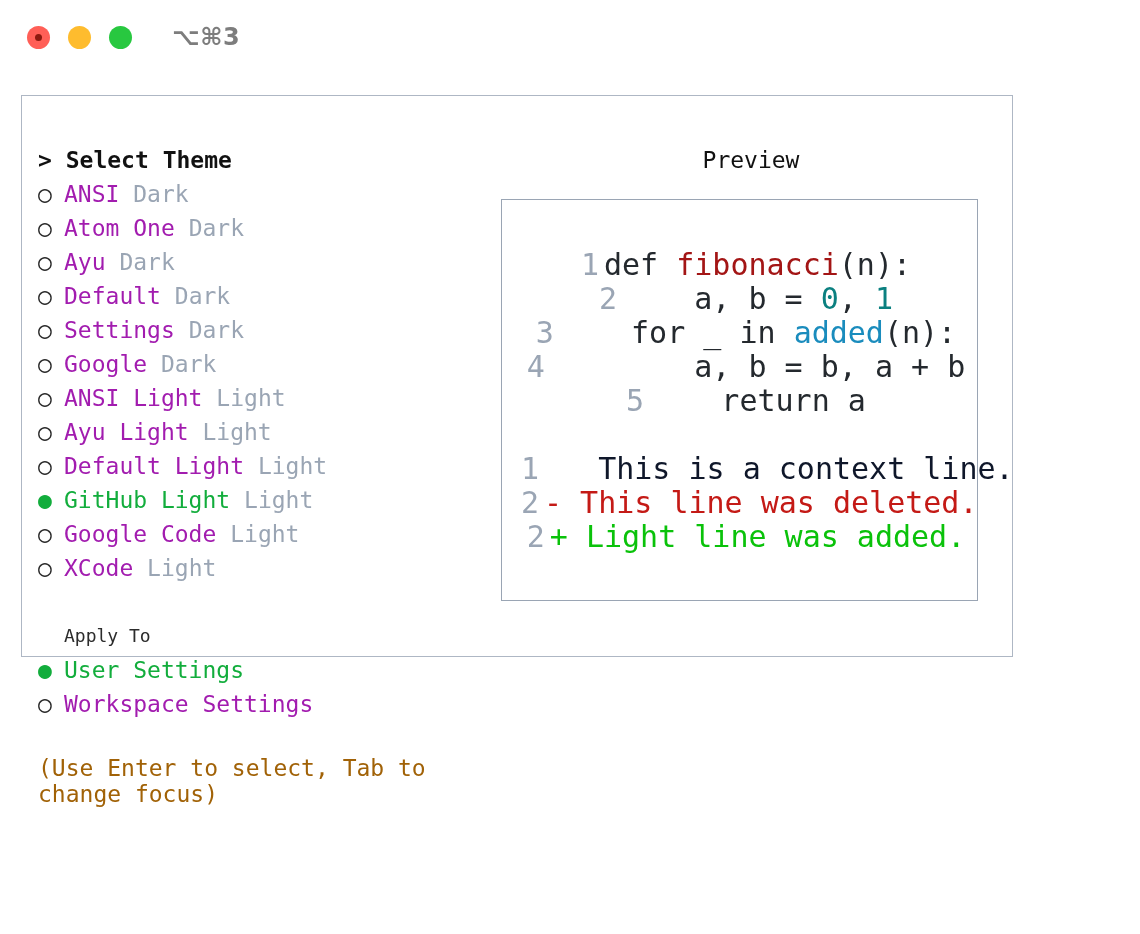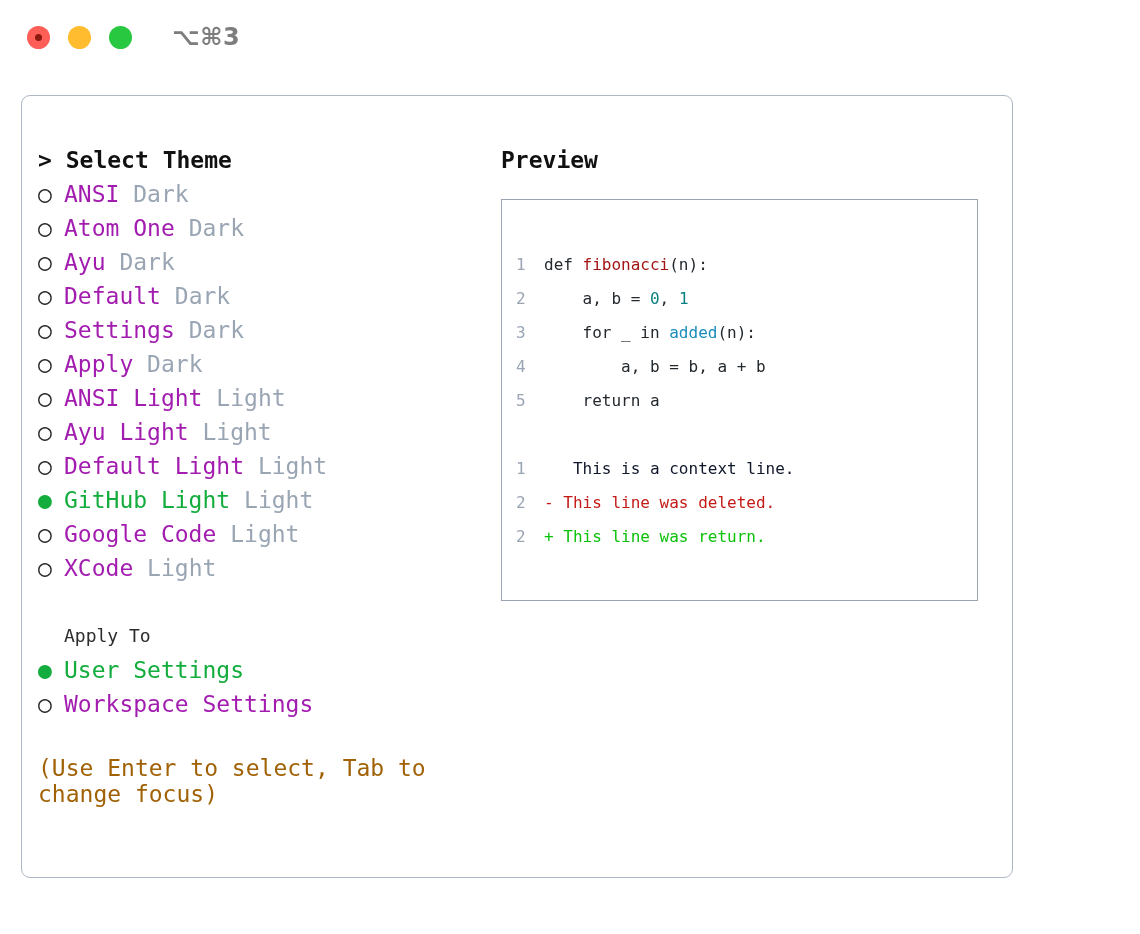--- a/index.html
+++ b/index.html
@@ -71,23 +71,23 @@
     color: #7d7d7d;
     letter-spacing: 0.5px;
   }
 
   
   .dialog {
     position: absolute;
     left: 21px;
     top: 95px;
     width: 992px;
-    height: 783px;
+    height: 562px;
     border: 1.5px solid #aeb7c4;
-    border-radius: 9px;
+    border-radius: 0;
     box-sizing: border-box;
     background: #ffffff;
     padding-left: 12px;
   }
 
   .cols {
     position: absolute;
     left: 0; top: 0;
     width: 100%;
     height: 100%;
@@ -149,47 +149,49 @@
   
   .right-col {
     position: absolute;
     left: 479px;
     top: 47px;
     width: 500px;
   }
 
   .preview-head {
     font-size: 23px;
-    font-weight: 700;
+    font-weight: 400;
     color: #111111;
     line-height: 34px;
+    text-align: center;
   }
 
   .code-panel {
     margin-top: 22px;
     width: 477px;
     height: 402px;
     border: 1.5px solid #9aa5b4;
     box-sizing: border-box;
     background: #ffffff;
     position: relative;
   }
 
   .code-body {
     position: absolute;
     left: 14px;
     top: 48px;
     right: 6px;
   }
 
   .code-line {
-    font-size: 16px;
+    font-size: 30px;
     line-height: 34px;
     white-space: pre;
     color: #24292e;
+    text-align: center;
   }
   .lno {
     display: inline-block;
     width: 28px;
     color: #9aa5b4;
   }
   .tok-fn      { color: #a31515; }
   .tok-num     { color: #0b8080; }
   .tok-builtin { color: #1a8cbd; }
   .tok-plain   { color: #24292e; }
@@ -220,21 +222,21 @@
       <div class="left-col">
 
         <div class="section-head"><span class="prompt">&gt;</span><span> </span><span>Select Theme</span></div>
 
         <div id="theme-list">
             <div class="opt-row"><span class="marker">○</span><span class="opt-label">ANSI</span> <span class="opt-tag">Dark</span></div>
             <div class="opt-row"><span class="marker">○</span><span class="opt-label">Atom One</span> <span class="opt-tag">Dark</span></div>
             <div class="opt-row"><span class="marker">○</span><span class="opt-label">Ayu</span> <span class="opt-tag">Dark</span></div>
             <div class="opt-row"><span class="marker">○</span><span class="opt-label">Default</span> <span class="opt-tag">Dark</span></div>
             <div class="opt-row"><span class="marker">○</span><span class="opt-label">Settings</span> <span class="opt-tag">Dark</span></div>
-            <div class="opt-row"><span class="marker">○</span><span class="opt-label">Apply</span> <span class="opt-tag">Dark</span></div>
+            <div class="opt-row"><span class="marker">○</span><span class="opt-label">Google</span> <span class="opt-tag">Dark</span></div>
             <div class="opt-row"><span class="marker">○</span><span class="opt-label">ANSI Light</span> <span class="opt-tag">Light</span></div>
             <div class="opt-row"><span class="marker">○</span><span class="opt-label">Ayu Light</span> <span class="opt-tag">Light</span></div>
             <div class="opt-row"><span class="marker">○</span><span class="opt-label">Default Light</span> <span class="opt-tag">Light</span></div>
             <div class="opt-row selected"><span class="marker">●</span><span class="opt-label">GitHub Light</span> <span class="opt-tag">Light</span></div>
             <div class="opt-row"><span class="marker">○</span><span class="opt-label">Google Code</span> <span class="opt-tag">Light</span></div>
             <div class="opt-row"><span class="marker">○</span><span class="opt-label">XCode</span> <span class="opt-tag">Light</span></div>
           </div>
 
         <div class="spacer-line"></div>
 
@@ -259,21 +261,21 @@
                 <div class="code-line"><span class="lno">1</span><span class="tok-plain">def </span><span class="tok-fn">fibonacci</span><span class="tok-plain">(n):</span></div>
                 <div class="code-line"><span class="lno">2</span><span class="tok-plain">    a, b = </span><span class="tok-num">0</span><span class="tok-plain">, </span><span class="tok-num">1</span></div>
                 <div class="code-line"><span class="lno">3</span><span class="tok-plain">    for _ in </span><span class="tok-builtin">added</span><span class="tok-plain">(n):</span></div>
                 <div class="code-line"><span class="lno">4</span><span class="tok-plain">        a, b = b, a + b</span></div>
                 <div class="code-line"><span class="lno">5</span><span class="tok-plain">    return a</span></div>
               </div>
             <div class="blank-line"></div>
             <div id="diff-lines">
                 <div class="code-line"><span class="lno">1</span><span class="diff-ctx"> </span><span class="diff-ctx">  This is a context line.</span></div>
                 <div class="code-line"><span class="lno">2</span><span class="diff-del">-</span><span class="diff-del"> This line was deleted.</span></div>
-                <div class="code-line"><span class="lno">2</span><span class="diff-add">+</span><span class="diff-add"> This line was return.</span></div>
+                <div class="code-line"><span class="lno">2</span><span class="diff-add">+</span><span class="diff-add"> Light line was added.</span></div>
               </div>
           </div>
         </div>
       </div>
 
     </div>
   </div>
 </div>
 
 </body></html>

